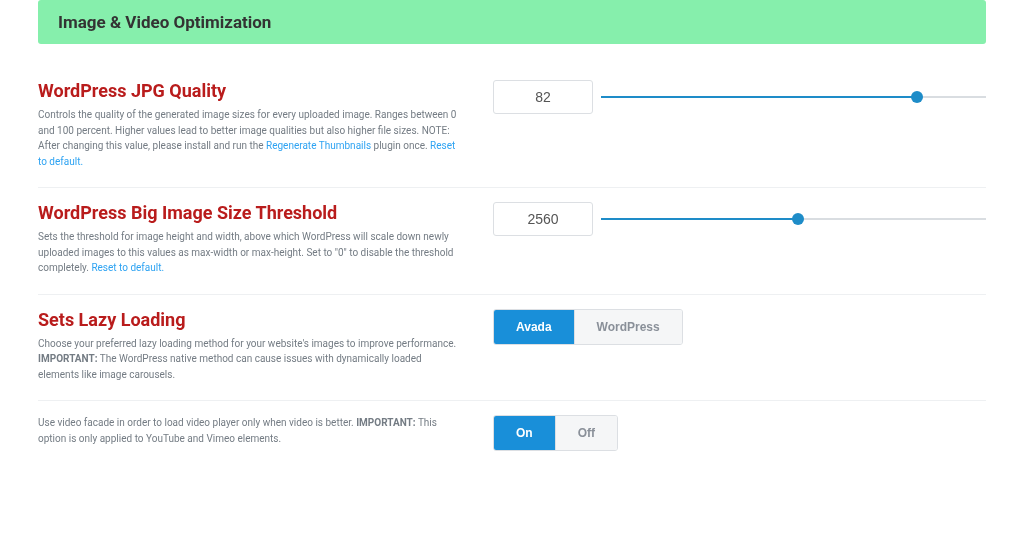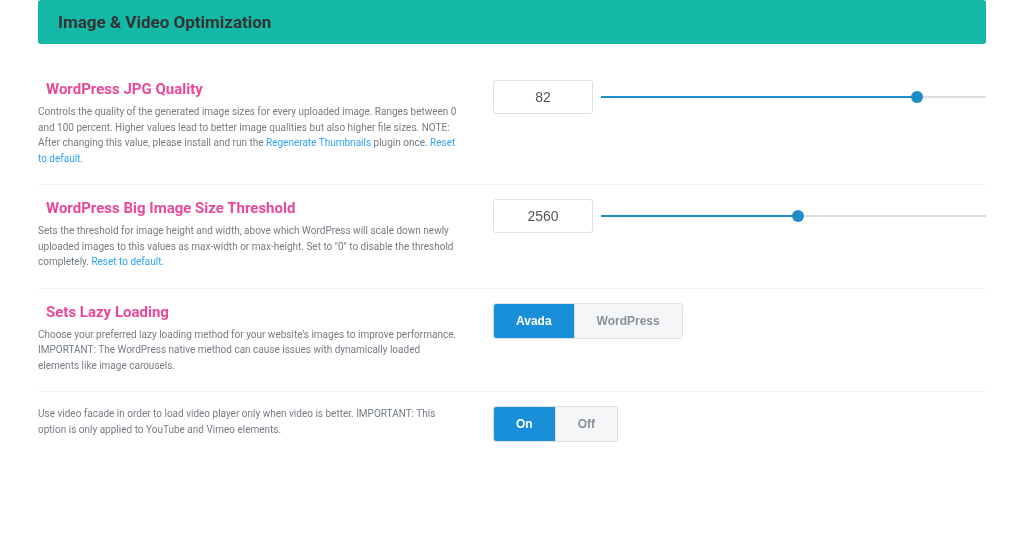--- a/index.html
+++ b/index.html
@@ -8,54 +8,53 @@
     background: #ffffff;
     color: #333;
     width: 1024px;
     height: 543px;
     overflow: hidden;
   }
   .panel {
     padding: 0 38px;
   }
   .section-header {
-    background: #14b8a6;
+    background: #86efac;
     padding: 12px 20px;
     margin-bottom: 22px;
     border-radius: 3px;
   }
   .section-header h2 {
     font-size: 17px;
     font-weight: 700;
     color: #333;
   }
   .option-row {
     display: flex;
     padding: 14px 0 18px 0;
     border-bottom: 1px solid #eef0f2;
   }
   .option-row:last-child { border-bottom: none; }
   .option-left {
     width: 455px;
     padding-right: 30px;
   }
   .option-left h3 {
-    font-size: 15px;
+    font-size: 18px;
     font-weight: 700;
-    color: #ec4899;
+    color: #b91c1c;
     margin-bottom: 6px;
-    margin-left: 8px;
   }
   .option-left p {
     font-size: 10px;
     color: #747c84;
     line-height: 1.55;
   }
   .option-left p a { color: #2ea3f2; text-decoration: none; }
-  .option-left p strong { font-weight: 400; color: #747c84; }
+  .option-left p strong { font-weight: 700; color: #747c84; }
   .option-right {
     flex: 1;
     display: flex;
     align-items: flex-start;
     gap: 8px;
   }
   .num-input {
     width: 100px;
     height: 34px;
     border: 1px solid #dcdfe3;

